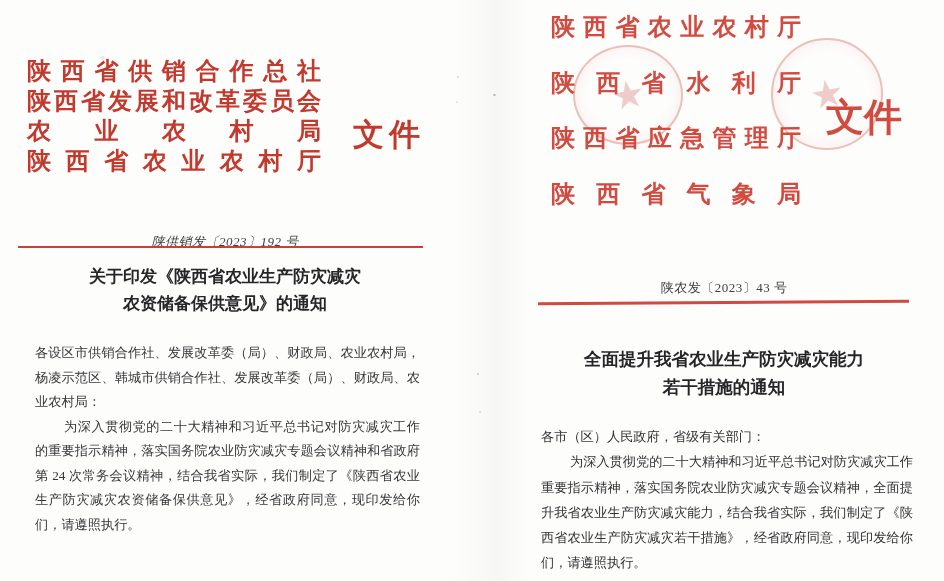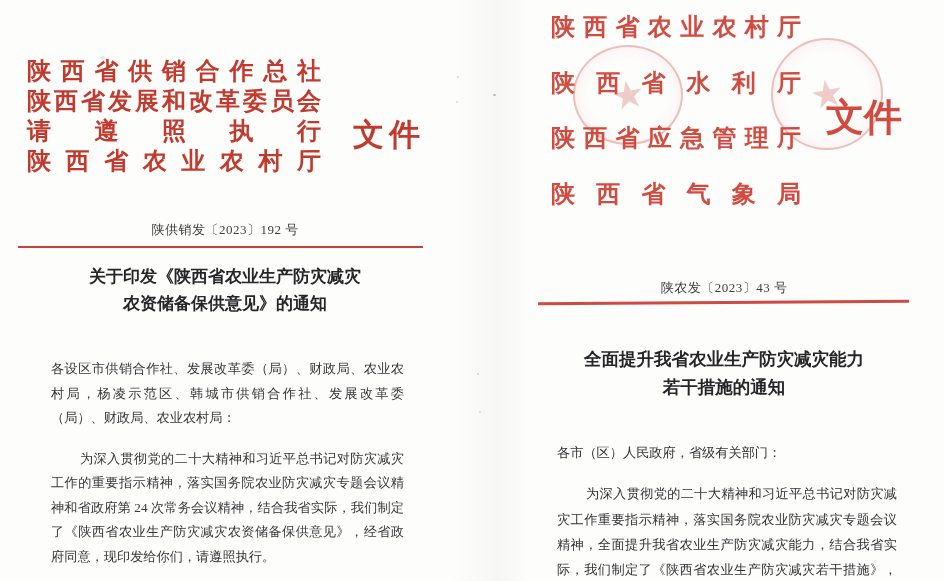--- a/index.html
+++ b/index.html
@@ -28,34 +28,34 @@
     left:551px; top:0px; width:250px;
     font-size:24px; line-height:55.5px; color:#d14b41; z-index:2;
   }
 
   .doctype { font-weight:bold; z-index:2; }
   .doctype-left  { left:353px; top:114px; font-size:31px; letter-spacing:5px; color:#c2392e; }
   .doctype-right { left:826px; top:92px;  font-size:38px; letter-spacing:0px; color:#d14b41; }
 
   
   .docnum { text-align:center; color:#3e3e40; font-size:13px; letter-spacing:0.5px; }
-  .docnum-left  { left:25px;  top:221px; width:400px; }
+  .docnum-left  { left:25px;  top:233px; width:400px;font-style:italic; }
   .docnum-right { left:536px; top:279px; width:376px; }
 
   
   .redline-left  { left:18px;  top:246px; width:405px; height:2px; background:#c5423a; }
   .redline-right { left:538px; top:301px; width:371px; height:3px; background:#ce4b44; transform:rotate(-0.35deg); }
 
   
   .doc-title { text-align:center; font-weight:bold; color:#262628; }
   .title-left  { left:25px;  top:263px; width:400px; font-size:17px;   line-height:27px; }
   .title-right { left:536px; top:346px; width:376px; font-size:17.5px; line-height:27.5px; }
 
   
-  .body-block p { margin:16px; text-align:justify; }
+  .body-block p { margin:0; text-align:justify; }
   .body-block .indent { text-indent:2.2em; }
   .body-left  { left:35px;  top:341px; width:385px; font-size:13.2px; line-height:24.5px; color:#37373a; }
   .body-right { left:541px; top:424px; width:372px; font-size:13.2px; line-height:25.3px; color:#333336; }
 
   
   .seal {
     position:absolute; border:2px solid rgba(206,92,82,0.38); border-radius:50%;
     display:flex; align-items:center; justify-content:center; z-index:1;
     box-shadow: inset 0 0 14px rgba(206,92,82,0.10);
   }
@@ -75,21 +75,21 @@
 </head>
 <body>
 
 <div class="canvas">
 
   <div class="seam"></div>
 
   <div class="abs agencies agencies-left">
     <div class="agency-line">陕西省供销合作总社</div>
     <div class="agency-line">陕西省发展和改革委员会</div>
-    <div class="agency-line">请遵照执行</div>
+    <div class="agency-line">农业农村局</div>
     <div class="agency-line">陕西省农业农村厅</div>
   </div>
 
   <div class="abs doctype doctype-left">文件</div>
 
   <div class="abs docnum docnum-left">陕供销发〔2023〕192 号</div>
 
   <div class="abs redline-left"></div>
 
   <div class="abs doc-title title-left">

